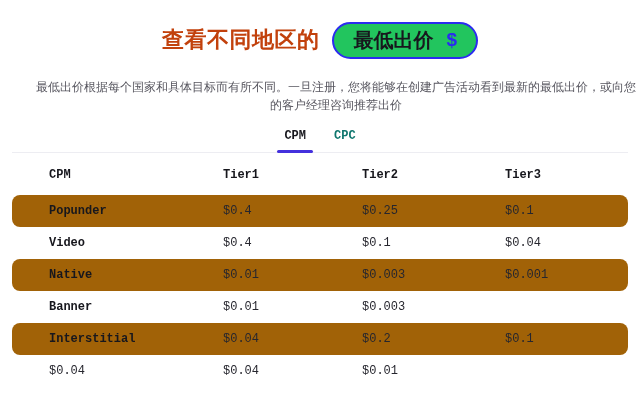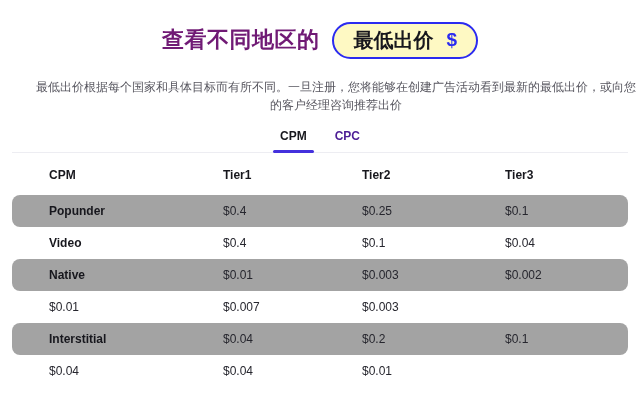--- a/index.html
+++ b/index.html
@@ -9,71 +9,71 @@
     font-family:"Liberation Sans","DejaVu Sans",sans-serif;
     color:#17171d;
     overflow:hidden;
   }
   .hero {
     margin-top:21px;
     display:flex; justify-content:center; align-items:center; gap:13px;
     height:38px;
   }
   .hero-title {
-    font-size:22px; font-weight:700; letter-spacing:0.5px; color:#701a75;
+    font-size:22px; font-weight:700; letter-spacing:0.5px; color:#c2410c;
   }
   .pill {
     display:flex; align-items:center; gap:13px;
     border:2px solid #2b2bf0; border-radius:999px;
     padding:3px 19px; height:27px;
-    background:#fef9c3;
+    background:#22c55e;
   }
   .pill-label { font-size:20px; font-weight:700; color:#17171d; }
   .pill-dollar { font-size:19px; font-weight:700; color:#2b2bf0; }
 
   .subtitle {
     margin-top:19px;
     text-align:center;
     font-size:12px; line-height:18px;
     color:#57565f;
     padding-left:32px;
   }
 
-  .content { width:616px; margin:0 auto; }
+  .content { width:616px; margin:0 auto;font-family:Liberation Mono, monospace; }
 
   .tabbar {
     margin-top:11px;
     border-bottom:1px solid #ededf2;
     display:flex; justify-content:center; gap:14px;
   }
   .tab {
     font-size:12px; font-weight:700;
     padding:4px 7px 9px;
     position:relative;
     cursor:pointer;
     color:#17171d;
   }
-  .tab.inactive { color:#4c1d95; }
+  .tab.inactive { color:#0f766e; }
   .tab.active::after {
     content:"";
     position:absolute; left:0; right:0; bottom:-1px;
     height:3px; background:#4431dd; border-radius:2px;
   }
 
   .table { margin-top:2px; }
   .trow {
     display:grid;
     grid-template-columns:174px 139px 143px 1fr;
     align-items:center;
     height:32px;
     padding-left:37px;
     border-radius:8px;
   }
   .trow.thead { height:40px; border-radius:0; }
-  .trow.striped { background:#a3a3a3; }
+  .trow.striped { background:#a16207; }
   .cell { font-size:12px; }
   .cell.head { font-weight:700; color:#17171d; }
   .cell.label { font-weight:700; color:#17171d; }
   .cell.value { font-weight:400; color:#26262e; }
 </style>
 </head>
 <body>
 
 <div class="hero">
   <div class="hero-title">查看不同地区的</div>
@@ -111,25 +111,25 @@
         <div class="trow">
           <div class="cell label">Video</div>
           <div class="cell value">$0.4</div>
           <div class="cell value">$0.1</div>
           <div class="cell value">$0.04</div>
         </div>
         <div class="trow striped">
           <div class="cell label">Native</div>
           <div class="cell value">$0.01</div>
           <div class="cell value">$0.003</div>
-          <div class="cell value">$0.002</div>
+          <div class="cell value">$0.001</div>
         </div>
         <div class="trow">
+          <div class="cell label">Banner</div>
           <div class="cell value">$0.01</div>
-          <div class="cell value">$0.007</div>
           <div class="cell value">$0.003</div>
         </div>
         <div class="trow striped">
           <div class="cell label">Interstitial</div>
           <div class="cell value">$0.04</div>
           <div class="cell value">$0.2</div>
           <div class="cell value">$0.1</div>
         </div>
         <div class="trow">
           <div class="cell value">$0.04</div>

